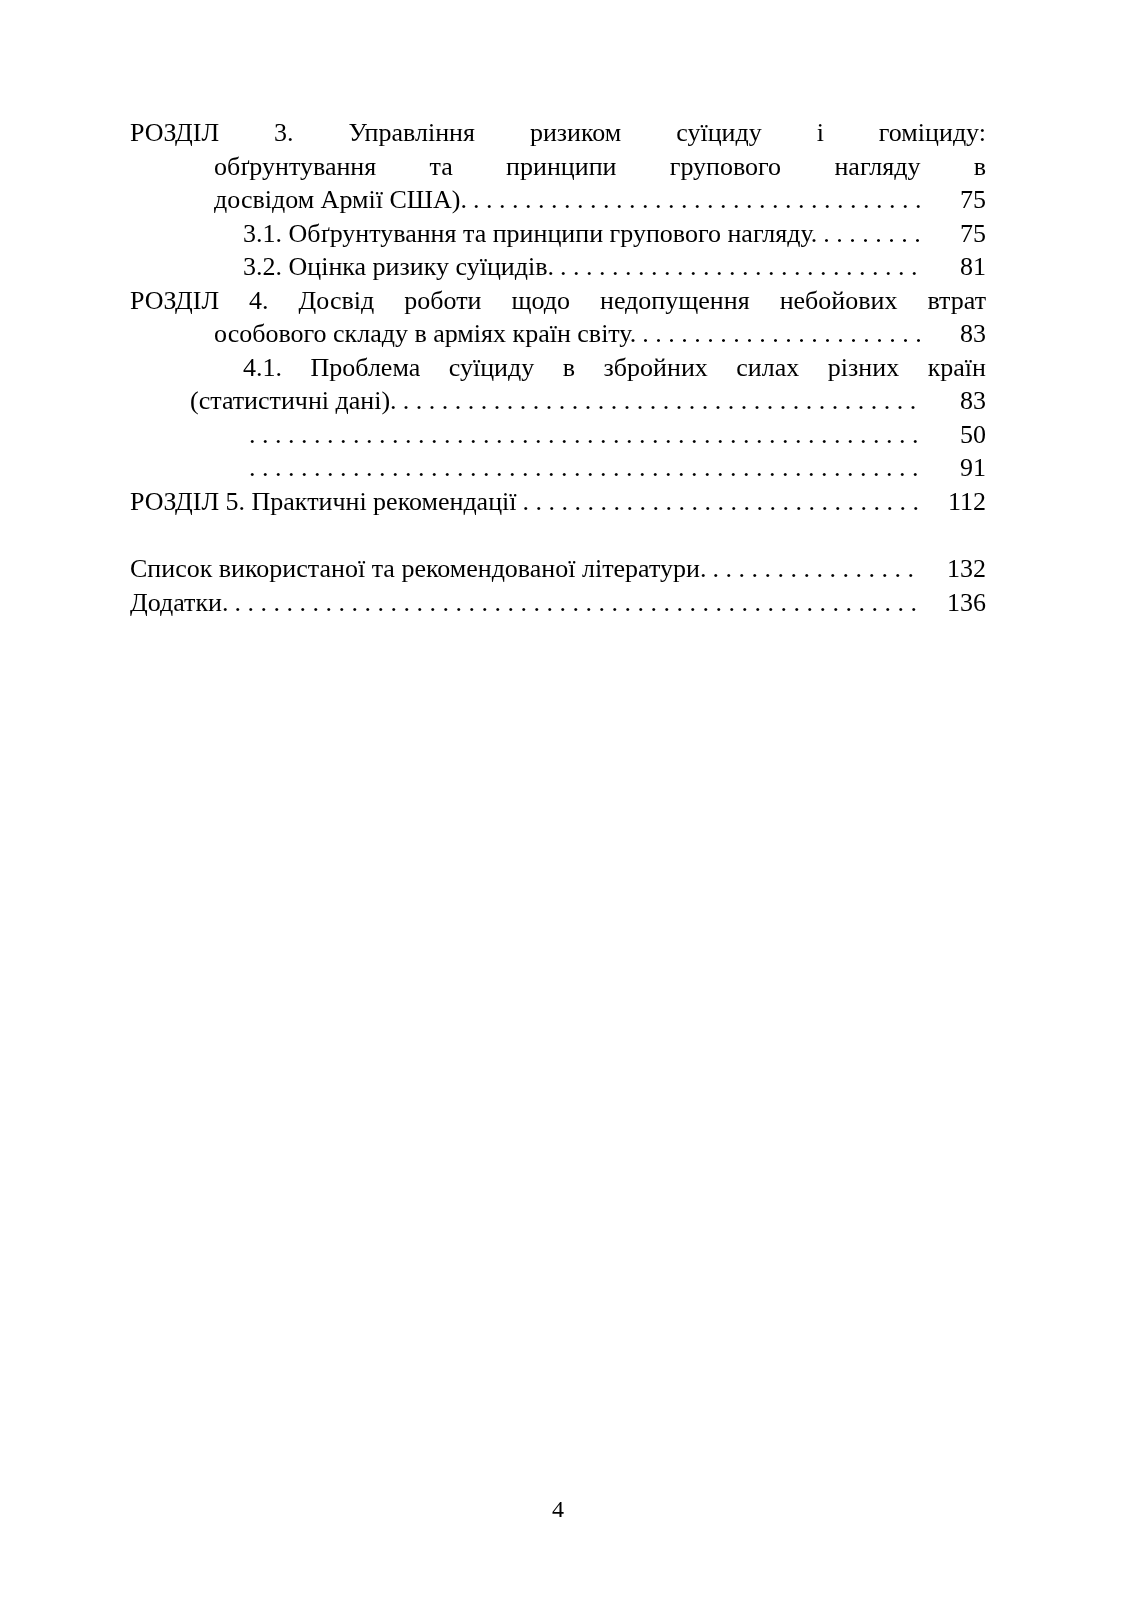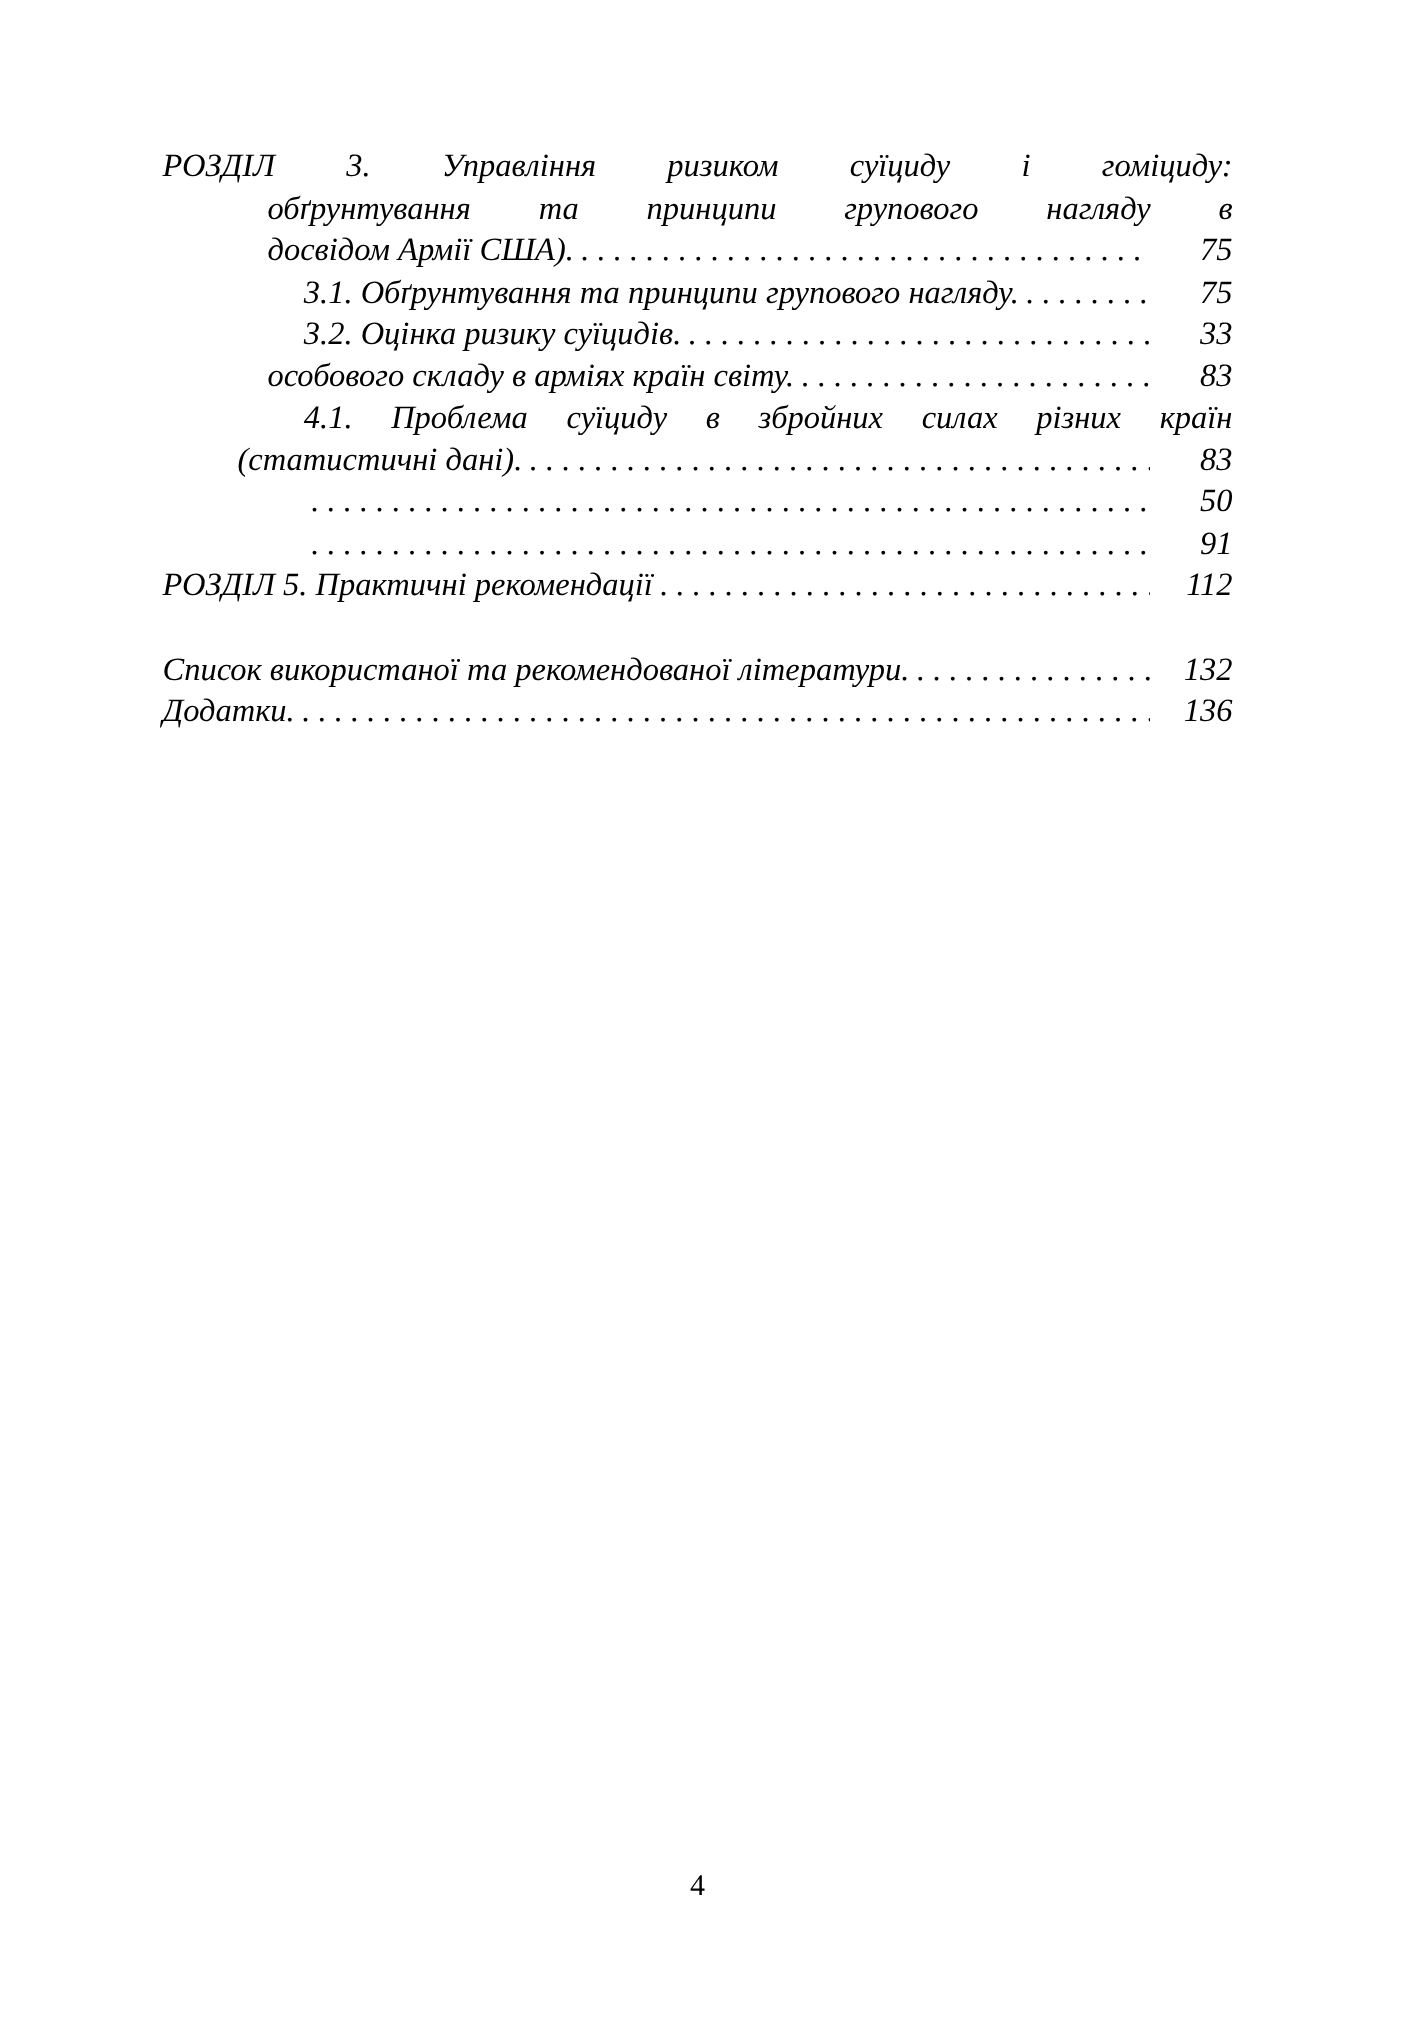--- a/index.html
+++ b/index.html
@@ -15,21 +15,20 @@
     font-family: "Liberation Serif", serif;
     color: #000000;
   }
   .page-block {
     position: absolute;
     left: 130px;
     top: 116px;
     width: 856px;
     font-size: 26px;
     line-height: 33.5px;
-    font-style: italic;
   }
   .line {
     white-space: nowrap;
   }
   .justify {
     white-space: normal;
     text-align: justify;
     text-align-last: justify;
   }
   .leader-line {
@@ -88,23 +87,26 @@
 
   <div class="line leader-line ind-113">
     <span class="entry-text">3.1. Обґрунтування та принципи групового нагляду.</span>
     <span class="leader">. . . . . . . . . . . . . . . . . . . . . . . . . . . . . . . . . . . . . . . . . . . . . . . . . . . . . . . . . . . . . . . . . . . . . . . . . . . . . . . .</span>
     <span class="pagenum">75</span>
   </div>
 
   <div class="line leader-line ind-113">
     <span class="entry-text">3.2. Оцінка ризику суїцидів.</span>
     <span class="leader">. . . . . . . . . . . . . . . . . . . . . . . . . . . . . . . . . . . . . . . . . . . . . . . . . . . . . . . . . . . . . . . . . . . . . . . . . . . . . . . .</span>
-    <span class="pagenum">33</span>
+    <span class="pagenum">81</span>
   </div>
 
+  <div class="line justify">
+    <span>РОЗДІЛ 4. Досвід роботи щодо недопущення небойових втрат</span>
+  </div>
 
   <div class="line leader-line ind-140">
     <span class="entry-text">особового складу в арміях країн світу.</span>
     <span class="leader">. . . . . . . . . . . . . . . . . . . . . . . . . . . . . . . . . . . . . . . . . . . . . . . . . . . . . . . . . . . . . . . . . . . . . . . . . . . . . . . .</span>
     <span class="pagenum">83</span>
   </div>
 
   <div class="line justify ind-113">
     <span>4.1. Проблема суїциду в збройних силах різних країн</span>
   </div>

